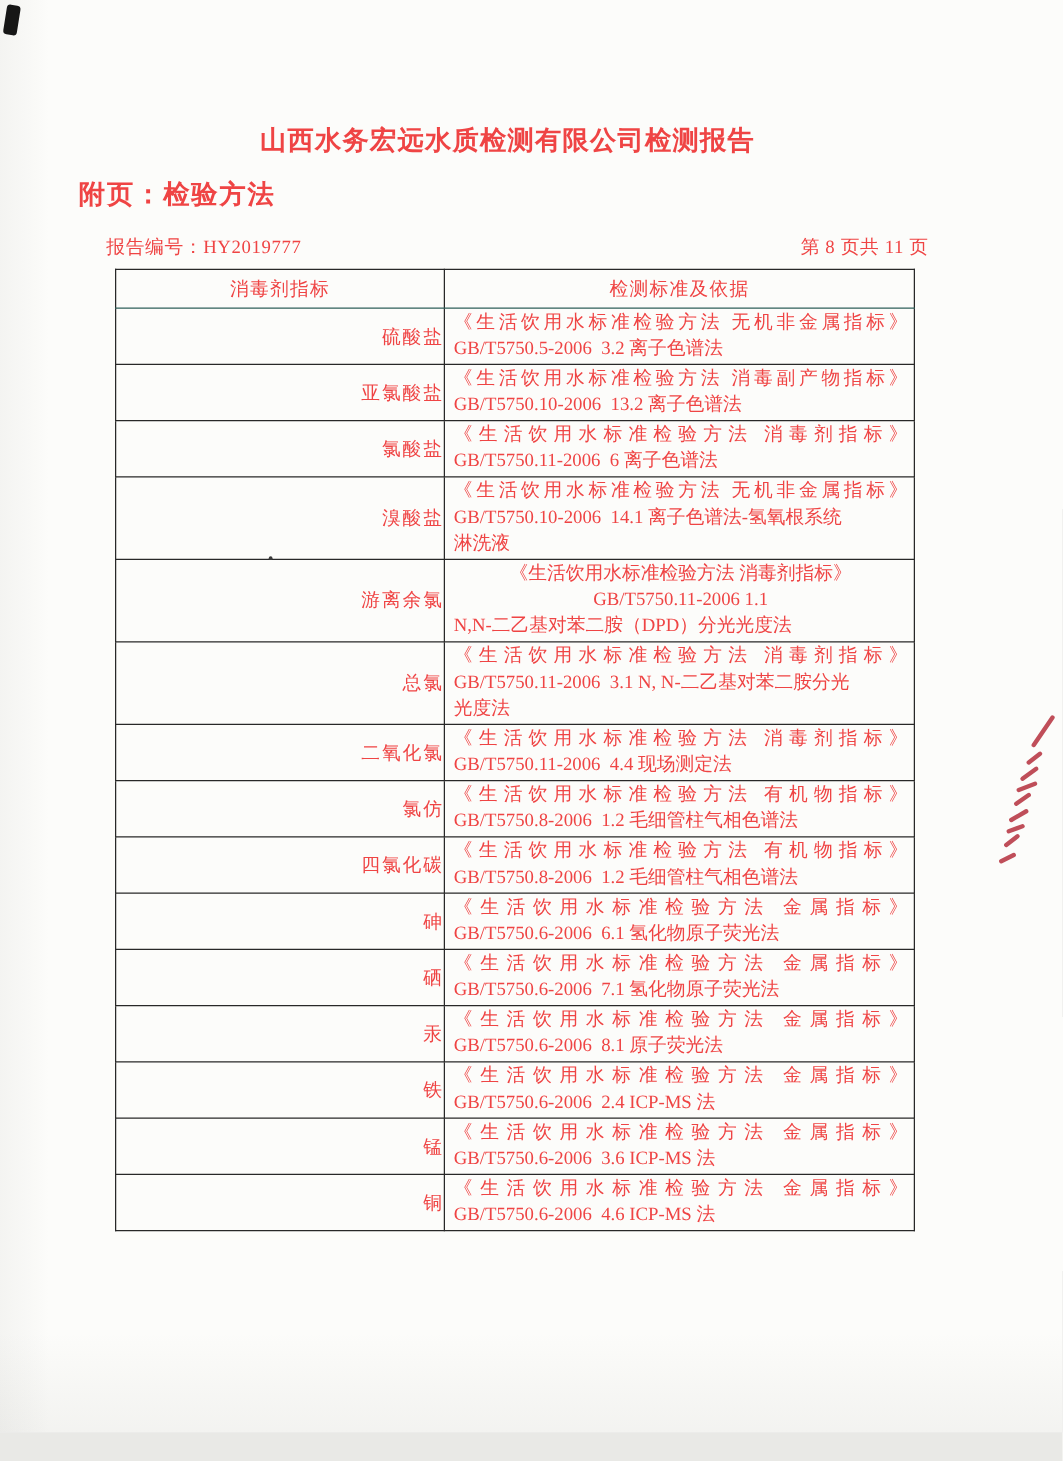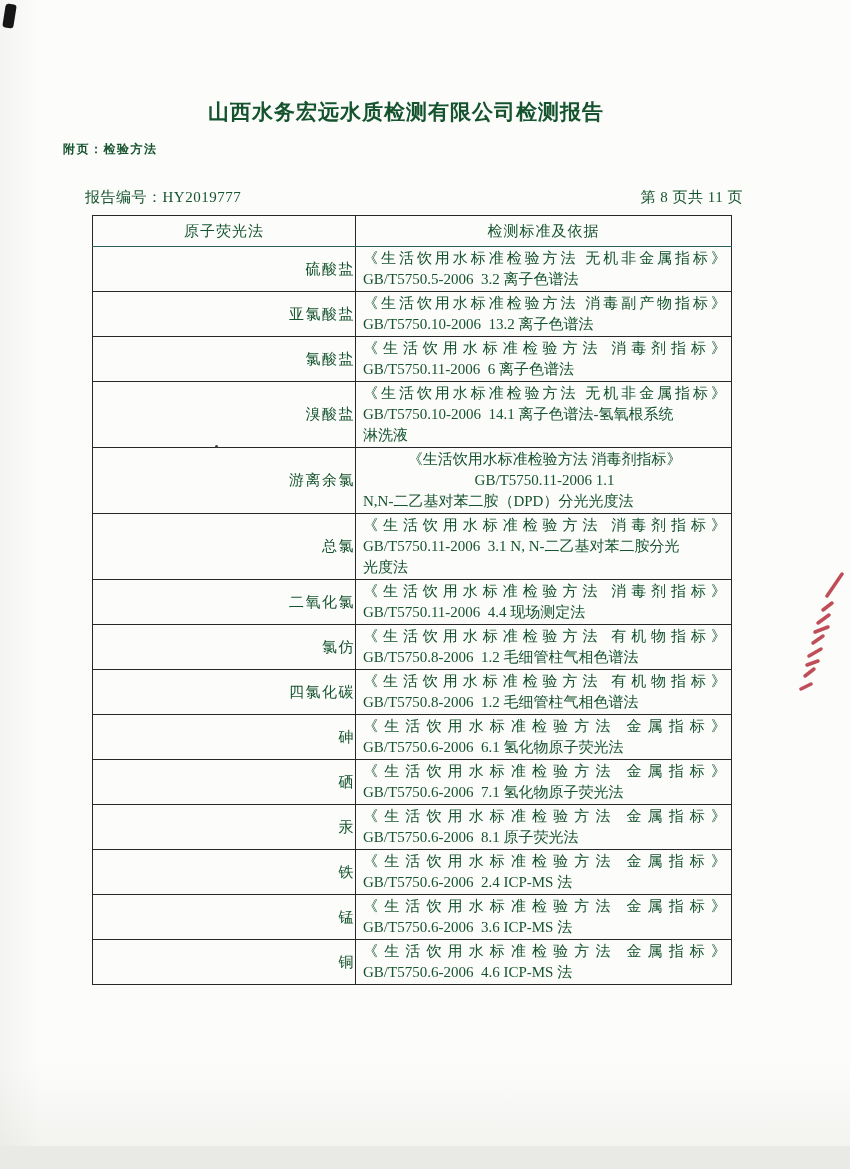--- a/index.html
+++ b/index.html
@@ -1,34 +1,34 @@
 <!DOCTYPE html>
 <html><head>
 <meta charset="utf-8">
 <style>
   html,body{margin:0;padding:0;background:#e9e9e6;}
   .page{
     position:relative;width:850px;height:1146px;margin:0 auto;
     background:#fcfcfa;overflow:hidden;
     font-family:"Liberation Serif","DejaVu Serif",serif;
-    color:#14532d;
+    color:#ef4444;
   }
   .left-shade{position:absolute;top:0;bottom:0;left:0;width:40px;
     background:linear-gradient(to right,rgba(110,110,104,0.06),rgba(110,110,104,0));pointer-events:none;}
   .bottom-shade{position:absolute;left:0;right:0;bottom:0;height:80px;
     background:linear-gradient(to bottom,rgba(120,120,112,0),rgba(120,120,112,0.07));pointer-events:none;}
   .corner-mark{position:absolute;top:4px;left:4px;width:11px;height:24px;
     background:#161616;border-radius:3px;transform:rotate(9deg);}
   .title{
     position:absolute;top:98px;left:0;width:812px;margin:0;
     text-align:center;font-size:21px;font-weight:700;letter-spacing:1px;
   }
   .subtitle{
     position:absolute;top:141px;left:63px;
-    font-size:12px;font-weight:700;letter-spacing:1.5px;
+    font-size:21px;font-weight:700;letter-spacing:1.5px;
   }
   .meta{
     position:absolute;top:188px;left:85px;width:658px;
     display:flex;justify-content:space-between;align-items:baseline;
     font-size:15px;letter-spacing:0.5px;
   }
   .methods-table{
     position:absolute;top:215px;left:92px;width:640px;
     border-collapse:collapse;table-layout:fixed;
     font-size:15px;
@@ -61,21 +61,21 @@
   <div class="subtitle">附页：检验方法</div>
 
   <div class="meta">
     <div><span>报告编号：</span><span>HY2019777</span></div>
     <div>第 8 页共 11 页</div>
   </div>
 
   <table class="methods-table">
     <thead>
       <tr>
-        <th class="col-item">原子荧光法</th>
+        <th class="col-item">消毒剂指标</th>
         <th>检测标准及依据</th>
       </tr>
     </thead>
     <tbody>
         <tr>
           <td class="item-cell">硫酸盐</td>
           <td class="method-cell">
             <div class="line line-justify">《生活饮用水标准检验方法 无机非金属指标》</div>
             <div class="line">GB/T5750.5-2006  3.2 离子色谱法</div>
           </td>

